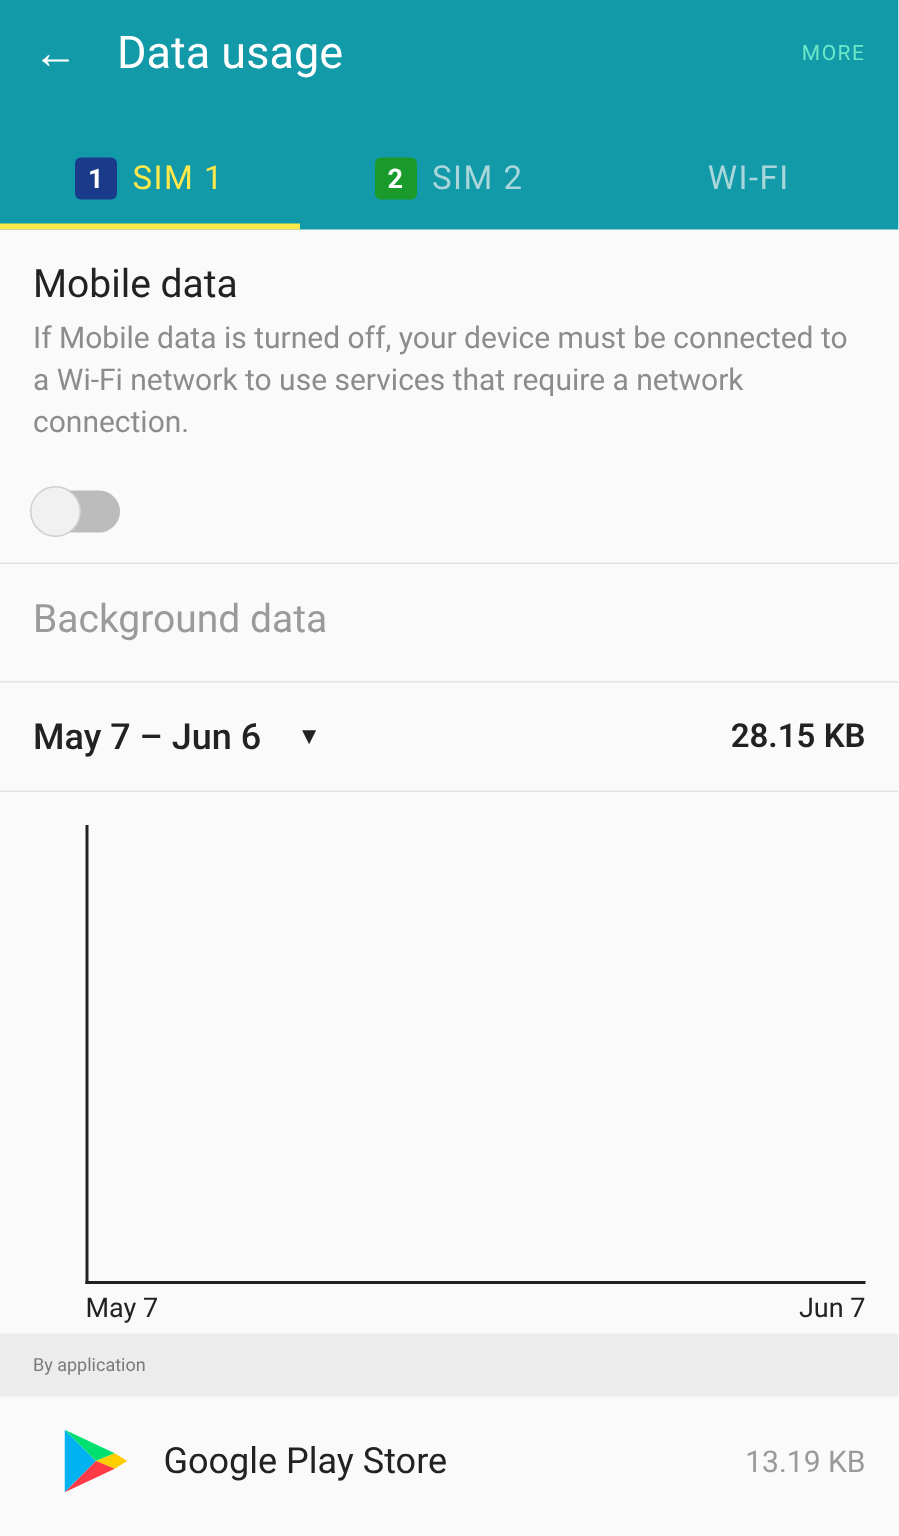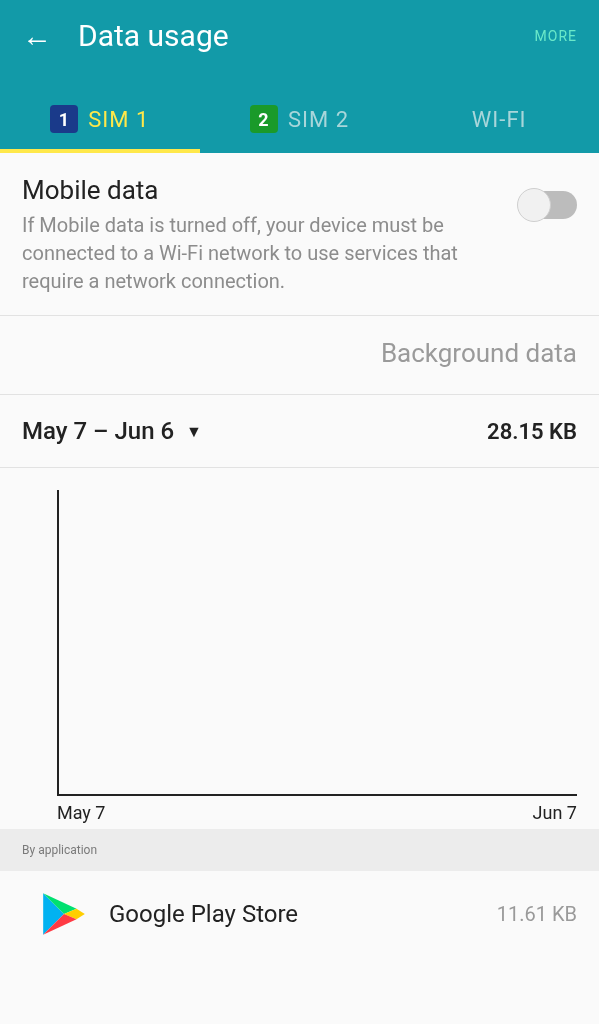--- a/index.html
+++ b/index.html
@@ -63,20 +63,21 @@
   .simbadge.blue { background: #1a3a8a; }
   .simbadge.green { background: #1a9a2a; }
 
   .content { padding: 0; }
   .row {
     display: flex;
     align-items: flex-start;
     padding: 22px 22px 20px 22px;
     border-bottom: 1px solid #e2e2e2;
     gap: 16px;
+    flex-direction: column;
   }
   .row .textcol { flex: 1; }
   .row-title {
     font-size: 26px;
     color: #222;
     margin-bottom: 6px;
   }
   .row-sub {
     font-size: 20px;
     color: #8c8c8c;
@@ -110,21 +111,21 @@
     align-items: center;
     padding: 22px 22px 22px 22px;
     border-bottom: 1px solid #e2e2e2;
   }
   .period-range {
     font-size: 24px;
     font-weight: 500;
     color: #222;
     display: flex;
     align-items: center;
-    gap: 12px;
+    gap: 24px;
   }
   .caret-down {
     font-size: 16px;
   }
   .period-total {
     margin-left: auto;
     font-size: 22px;
     font-weight: 600;
   }
 
@@ -237,16 +238,16 @@
   <div class="app-row">
     <span class="app-icon">
       <svg viewBox="0 0 48 48" width="50" height="50">
         <polygon points="4,4 4,44 24,24" fill="#01b2f1"></polygon>
         <polygon points="4,4 36,19 24,24" fill="#00e070"></polygon>
         <polygon points="36,19 44,24 36,29 24,24" fill="#ffce00"></polygon>
         <polygon points="4,44 36,29 24,24" fill="#ff3a44"></polygon>
       </svg>
     </span>
     <span class="app-name">Google Play Store</span>
-    <span class="app-usage">11.61 KB</span>
+    <span class="app-usage">13.19 KB</span>
   </div>
 
 </div>
 
 </body></html>

